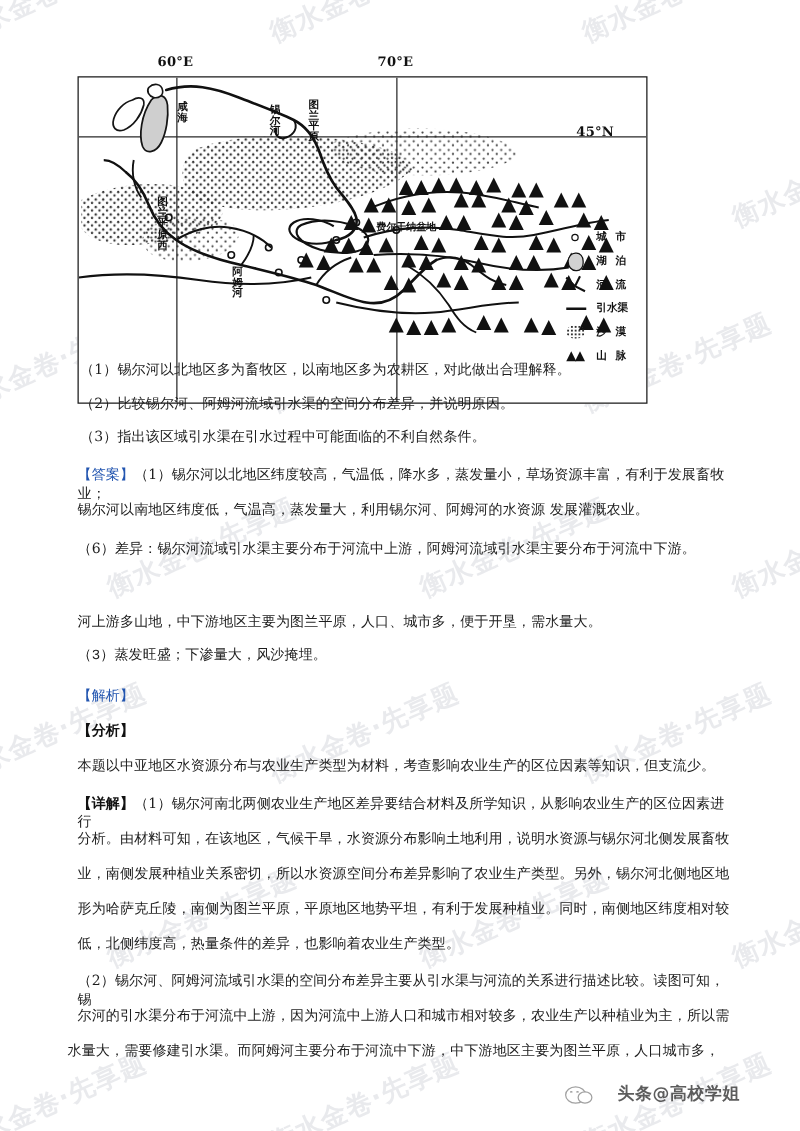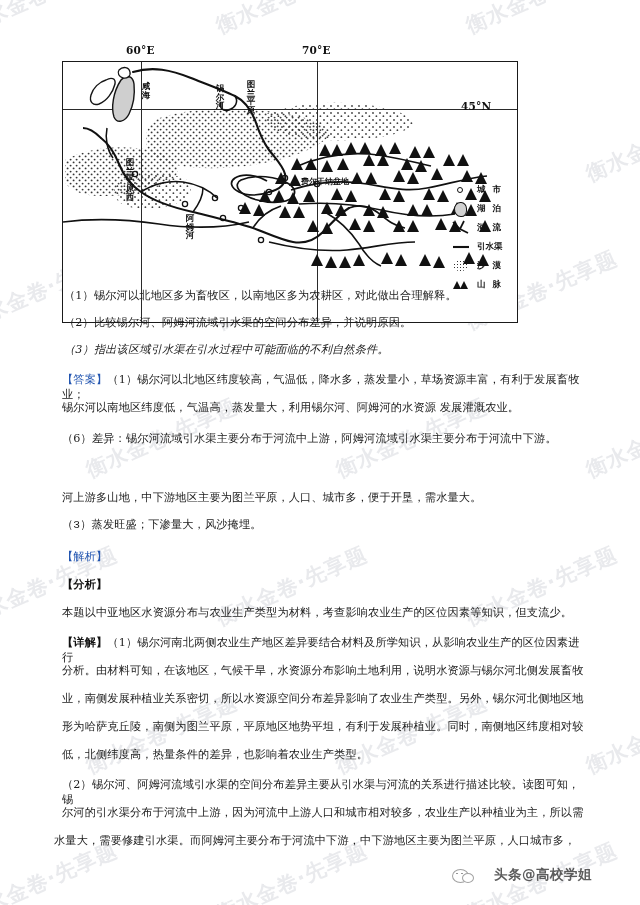--- a/index.html
+++ b/index.html
@@ -478,21 +478,21 @@
             </svg>
           </span>
           <span class="legend-label">山 脉</span>
         </div>
       </div>
     </div>
   </div>
 
   <div class="para" style="left:64px; top:288px; width:512px;">（1）锡尔河以北地区多为畜牧区，以南地区多为农耕区，对此做出合理解释。</div>
   <div class="para" style="left:64px; top:315px; width:512px;">（2）比较锡尔河、阿姆河流域引水渠的空间分布差异，并说明原因。</div>
-  <div class="para" style="left:64px; top:342px; width:512px;font-style:italic;">（3）指出该区域引水渠在引水过程中可能面临的不利自然条件。</div>
+  <div class="para" style="left:64px; top:342px; width:512px;">（3）指出该区域引水渠在引水过程中可能面临的不利自然条件。</div>
 
   <div class="para" style="left:62px; top:372px; width:520px;">
     <span class="tag">【答案】</span><span>（1）锡尔河以北地区纬度较高，气温低，降水多，蒸发量小，草场资源丰富，有利于发展畜牧业；</span>
   </div>
   <div class="para" style="left:62px; top:400px; width:520px;">锡尔河以南地区纬度低，气温高，蒸发量大，利用锡尔河、阿姆河的水资源 发展灌溉农业。</div>
   <div class="para" style="left:62px; top:431px; width:520px;">（6）差异：锡尔河流域引水渠主要分布于河流中上游，阿姆河流域引水渠主要分布于河流中下游。</div>
   <div class="para" style="left:62px; top:490px; width:520px;">河上游多山地，中下游地区主要为图兰平原，人口、城市多，便于开垦，需水量大。</div>
   <div class="para" style="left:62px; top:518px; width:520px;font-family:Liberation Mono, monospace;">（3）蒸发旺盛；下渗量大，风沙掩埋。</div>
 
   <div class="para tag" style="left:62px; top:549px;">【解析】</div>

